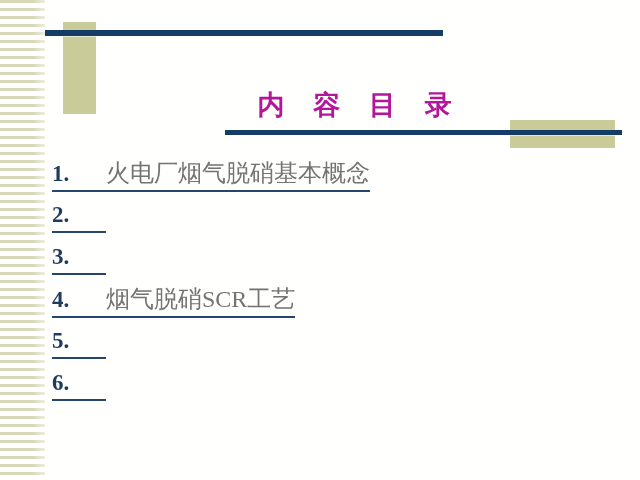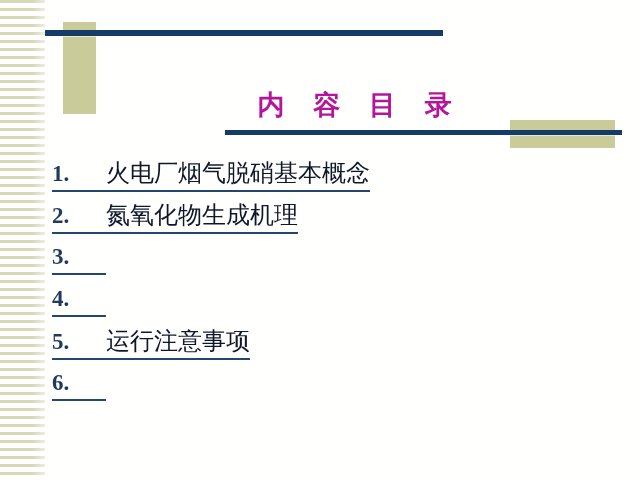--- a/index.html
+++ b/index.html
@@ -133,21 +133,21 @@
     font-weight: bold;
     font-size: 23px;
     color: #1f3a5f;
     display: inline-block;
     min-width: 54px;
   }
   .toc-label {
     font-family: Liberation Serif, serif;
     font-weight: normal;
     font-size: 24px;
-    color: #0f172a;
+    color: #737373;
     display: inline-block;
   }
 </style>
 </head>
 <body>
 
 <div class="slide">
 
   <div class="left-stripes"></div>
   <div class="left-stripes-fade"></div>
@@ -165,40 +165,39 @@
     <li class="toc-item">
       <span class="toc-underline">
         <span class="toc-num">1.</span>
         <span class="toc-label">火电厂烟气脱硝基本概念</span>
       </span>
     </li>
 
     <li class="toc-item">
       <span class="toc-underline">
         <span class="toc-num">2.</span>
-        <span class="toc-label">氮氧化物生成机理</span>
       </span>
     </li>
 
     <li class="toc-item">
       <span class="toc-underline">
         <span class="toc-num">3.</span>
       </span>
     </li>
 
     <li class="toc-item">
       <span class="toc-underline">
         <span class="toc-num">4.</span>
+        <span class="toc-label">烟气脱硝SCR工艺</span>
       </span>
     </li>
 
     <li class="toc-item">
       <span class="toc-underline">
         <span class="toc-num">5.</span>
-        <span class="toc-label">运行注意事项</span>
       </span>
     </li>
 
     <li class="toc-item">
       <span class="toc-underline">
         <span class="toc-num">6.</span>
       </span>
     </li>
 
   </ul>

